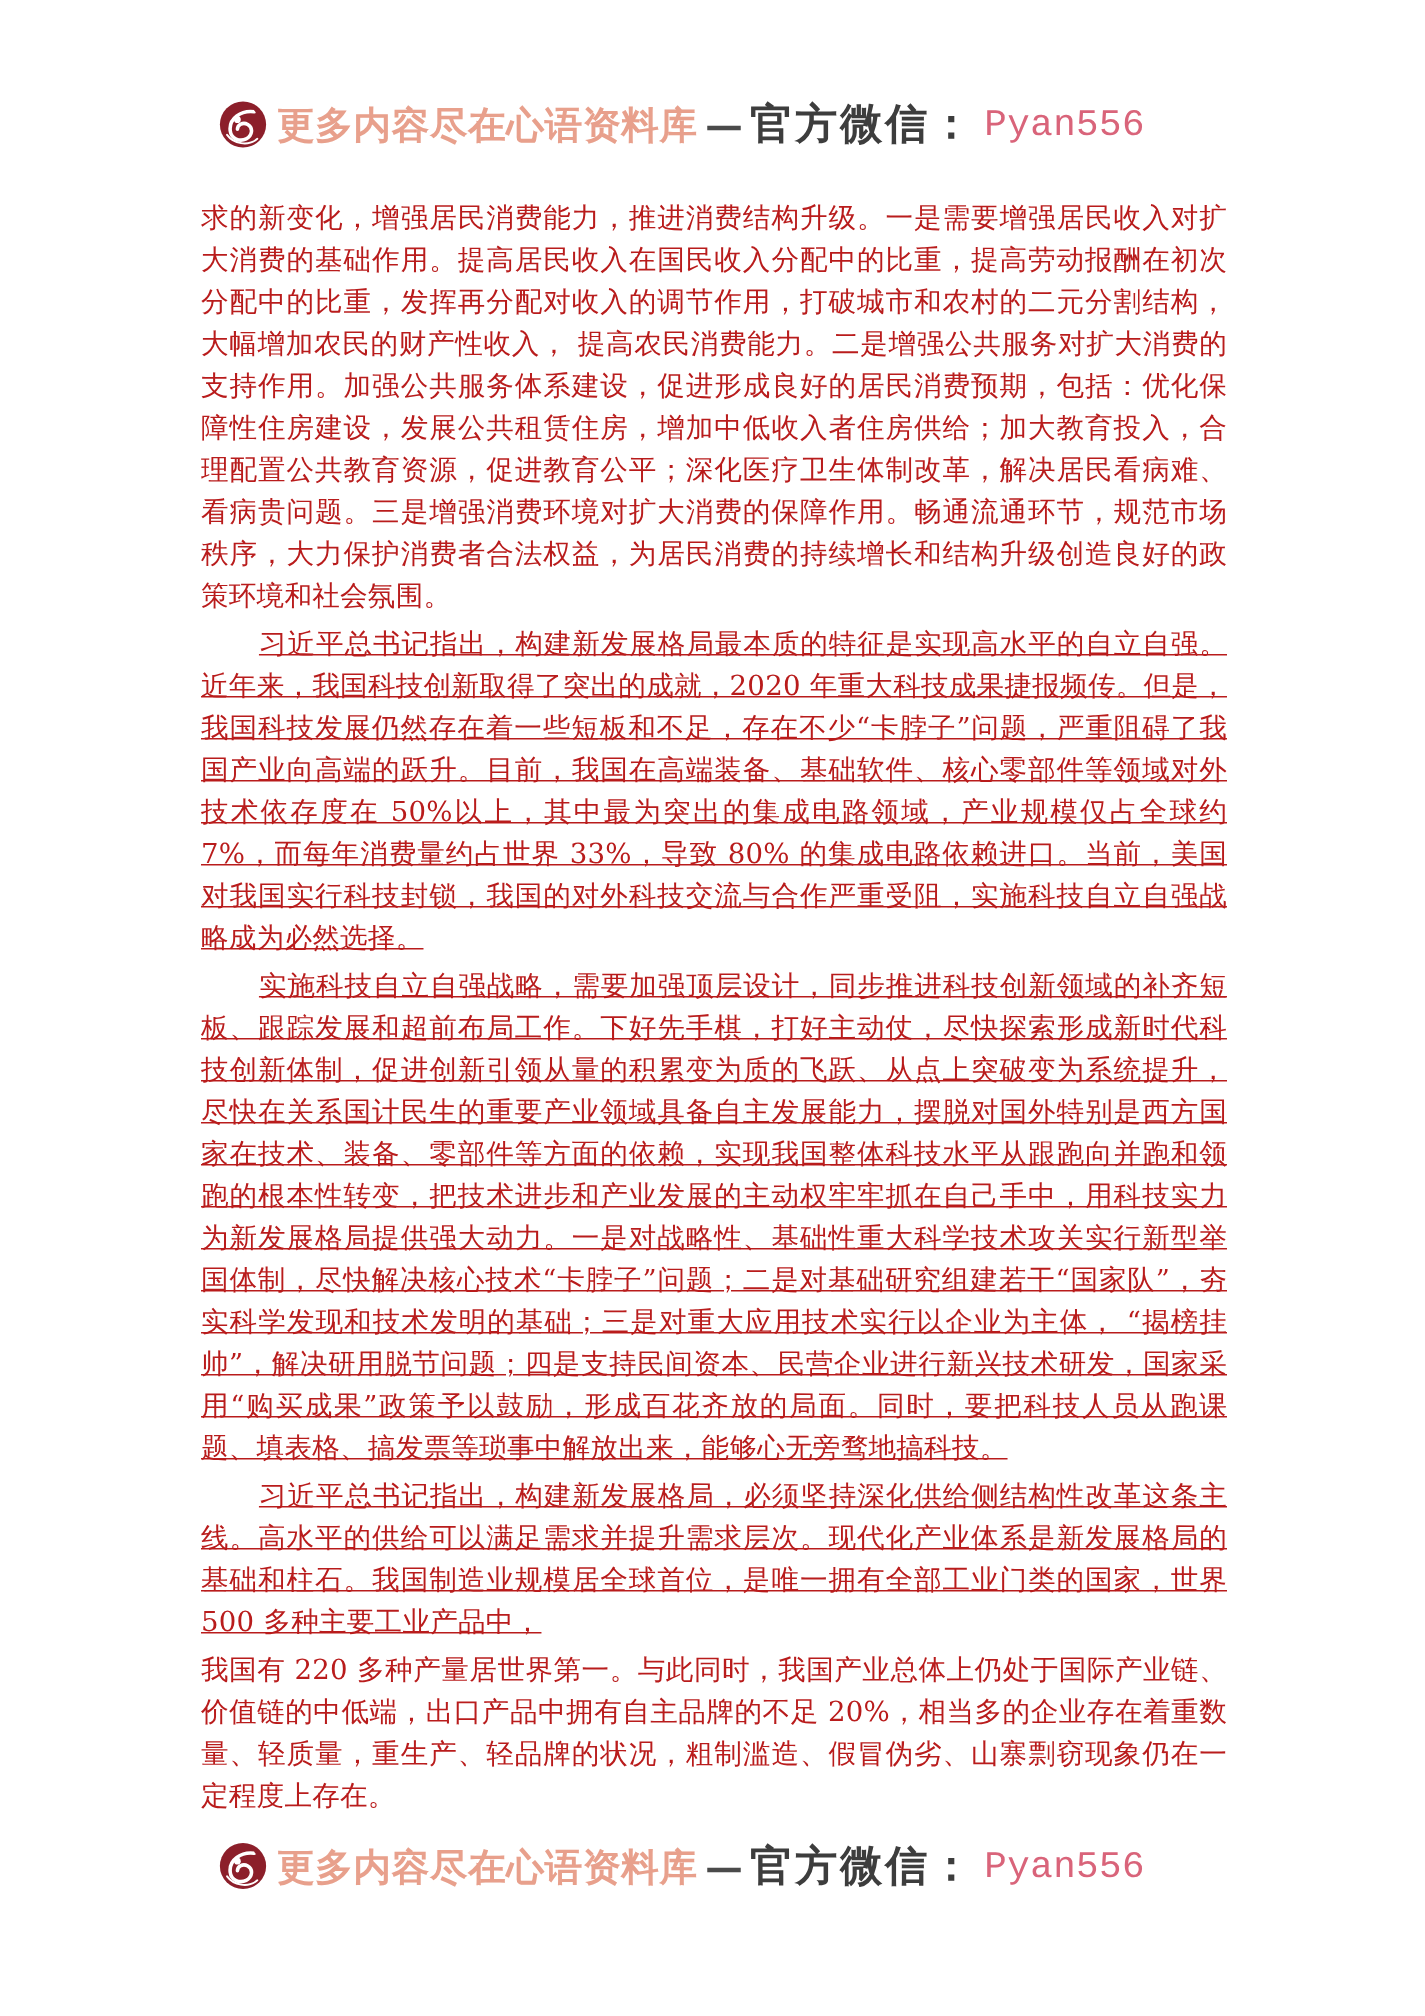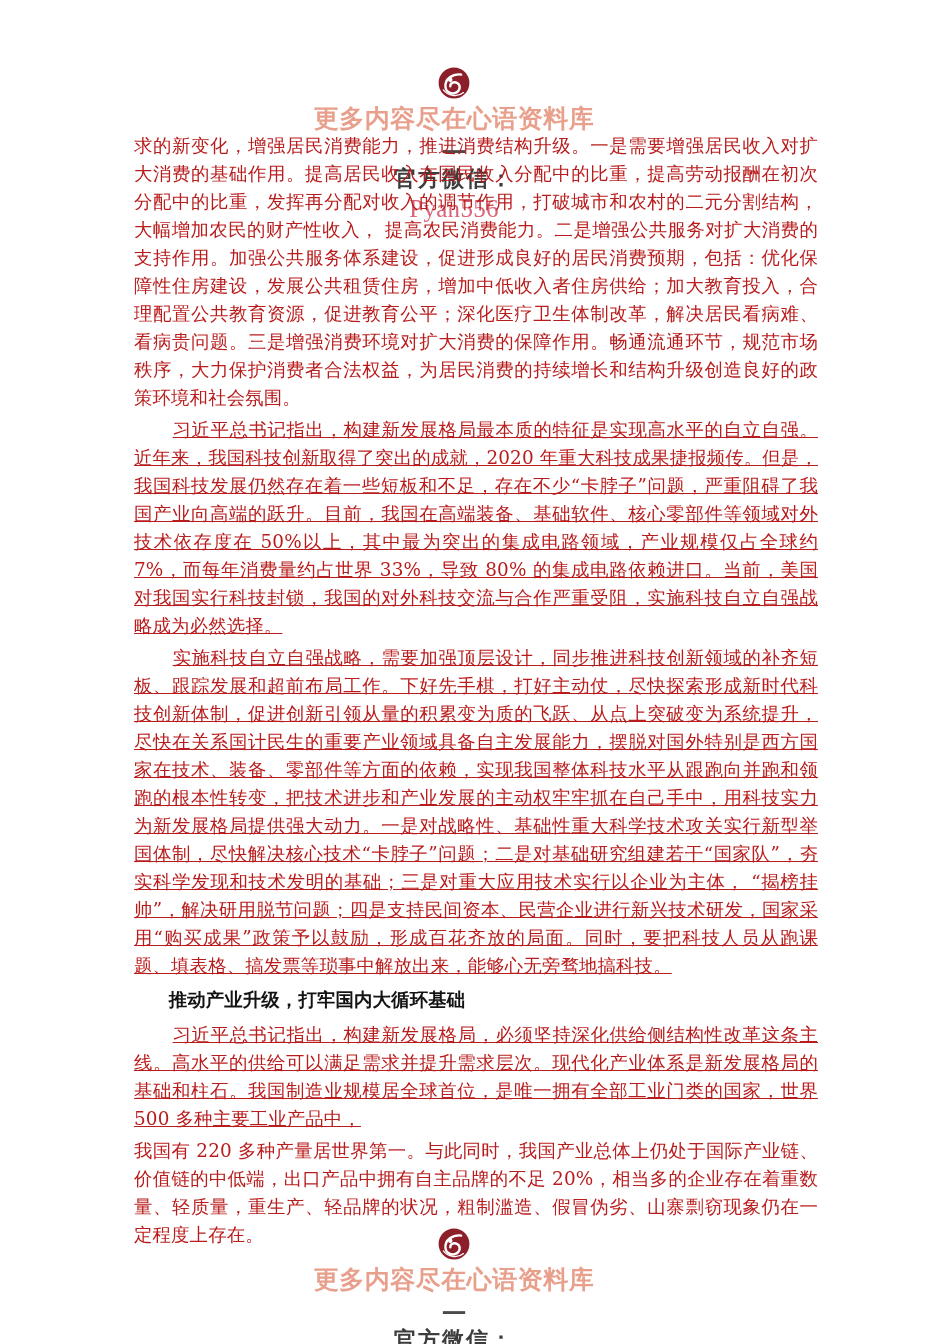--- a/index.html
+++ b/index.html
@@ -21,21 +21,20 @@
   
   .watermark {
     position: absolute;
     left: 0;
     width: 908px;
     display: flex;
     align-items: center;
     justify-content: center;
     gap: 6px;
     white-space: nowrap;
-    flex-direction: column;
   }
   .watermark.header { top: 66px; }
   .watermark.footer { top: 1227px; }
 
   .wm-logo {
     width: 34px;
     height: 34px;
     flex: 0 0 34px;
     display: block;
   }
@@ -49,28 +48,28 @@
   }
   .wm-dash {
     font-size: 25px;
     font-weight: 700;
     color: #4a4a4a;
     line-height: 1;
     margin: 0 -1px;
   }
   .wm-label {
     font-family: Liberation Sans, sans-serif;
-    font-size: 22px;
+    font-size: 28px;
     font-weight: 700;
     color: #3d3d3d;
     letter-spacing: 2px;
     line-height: 1;
   }
   .wm-handle {
-    font-family: Liberation Serif, serif;
+    font-family: Liberation Mono, monospace;
     font-size: 25px;
     font-weight: 400;
     color: #d9647a;
     line-height: 1;
     letter-spacing: 0.3px;
   }
 
   
   .content {
     position: absolute;
@@ -124,21 +123,20 @@
 
   <div class="content">
 
     <p class="para">求的新变化，增强居民消费能力，推进消费结构升级。一是需要增强居民收入对扩大消费的基础作用。提高居民收入在国民收入分配中的比重，提高劳动报酬在初次分配中的比重，发挥再分配对收入的调节作用，打破城市和农村的二元分割结构，大幅增加农民的财产性收入， 提高农民消费能力。二是增强公共服务对扩大消费的支持作用。加强公共服务体系建设，促进形成良好的居民消费预期，包括：优化保障性住房建设，发展公共租赁住房，增加中低收入者住房供给；加大教育投入，合理配置公共教育资源，促进教育公平；深化医疗卫生体制改革，解决居民看病难、看病贵问题。三是增强消费环境对扩大消费的保障作用。畅通流通环节，规范市场秩序，大力保护消费者合法权益，为居民消费的持续增长和结构升级创造良好的政策环境和社会氛围。</p>
 
 
     <p class="para indent">习近平总书记指出，构建新发展格局最本质的特征是实现高水平的自立自强。近年来，我国科技创新取得了突出的成就，2020 年重大科技成果捷报频传。但是，我国科技发展仍然存在着一些短板和不足，存在不少“卡脖子”问题，严重阻碍了我国产业向高端的跃升。目前，我国在高端装备、基础软件、核心零部件等领域对外技术依存度在 50%以上，其中最为突出的集成电路领域，产业规模仅占全球约 7%，而每年消费量约占世界 33%，导致 80% 的集成电路依赖进口。当前，美国对我国实行科技封锁，我国的对外科技交流与合作严重受阻，实施科技自立自强战略成为必然选择。</p>
 
     <p class="para indent">实施科技自立自强战略，需要加强顶层设计，同步推进科技创新领域的补齐短板、跟踪发展和超前布局工作。下好先手棋，打好主动仗，尽快探索形成新时代科技创新体制，促进创新引领从量的积累变为质的飞跃、从点上突破变为系统提升，尽快在关系国计民生的重要产业领域具备自主发展能力，摆脱对国外特别是西方国家在技术、装备、零部件等方面的依赖，实现我国整体科技水平从跟跑向并跑和领跑的根本性转变，把技术进步和产业发展的主动权牢牢抓在自己手中，用科技实力为新发展格局提供强大动力。一是对战略性、基础性重大科学技术攻关实行新型举国体制，尽快解决核心技术“卡脖子”问题；二是对基础研究组建若干“国家队”，夯实科学发现和技术发明的基础；三是对重大应用技术实行以企业为主体， “揭榜挂帅”，解决研用脱节问题；四是支持民间资本、民营企业进行新兴技术研发，国家采用“购买成果”政策予以鼓励，形成百花齐放的局面。同时，要把科技人员从跑课题、填表格、搞发票等琐事中解放出来，能够心无旁骛地搞科技。</p>
 
-    <p class="heading">推动产业升级，打牢国内大循环基础</p>
 
     <p class="para indent">习近平总书记指出，构建新发展格局，必须坚持深化供给侧结构性改革这条主线。高水平的供给可以满足需求并提升需求层次。现代化产业体系是新发展格局的基础和柱石。我国制造业规模居全球首位，是唯一拥有全部工业门类的国家，世界 500 多种主要工业产品中，</p>
 
     <p class="para">我国有 220 多种产量居世界第一。与此同时，我国产业总体上仍处于国际产业链、价值链的中低端，出口产品中拥有自主品牌的不足 20%，相当多的企业存在着重数量、轻质量，重生产、轻品牌的状况，粗制滥造、假冒伪劣、山寨剽窃现象仍在一定程度上存在。</p>
 
   </div>
 
   <div class="watermark footer">
     <svg class="wm-logo" viewBox="0 0 64 64" aria-hidden="true">
       <circle cx="32" cy="32" r="29" fill="#8c1f2a"></circle>

